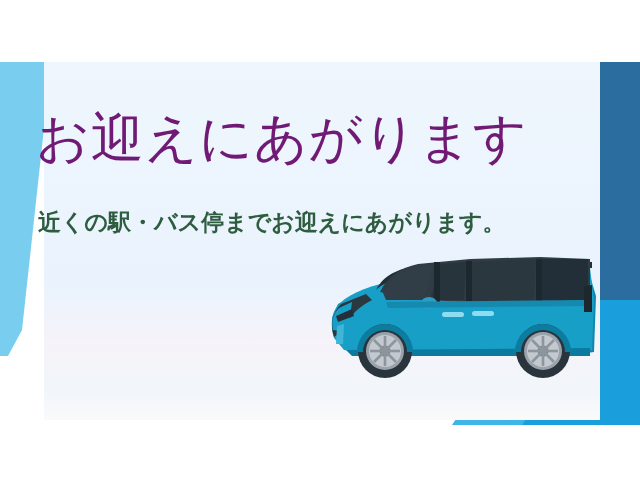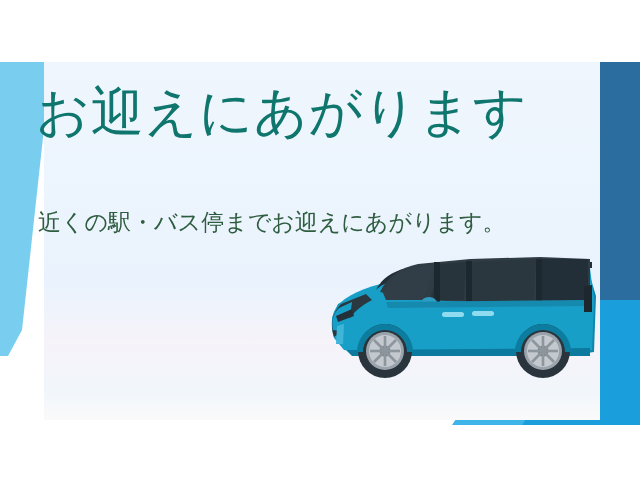--- a/index.html
+++ b/index.html
@@ -32,36 +32,36 @@
     position: absolute;
     left: 0;
     top: 0;
     width: 640px;
     height: 480px;
     pointer-events: none;
   }
   #headline {
     position: absolute;
     left: 36px;
-    top: 84px;
+    top: 110px;
     font-size: 53px;
     line-height: 1.05;
     letter-spacing: 0.5px;
-    color: #0f766e;
+    color: #701a75;
     font-weight: 400;
     white-space: nowrap;
   }
   #subtext {
     position: absolute;
     left: 38px;
     top: 202px;
     font-size: 23px;
     line-height: 40px;
     color: #2e5c3f;
-    font-weight: 400;
+    font-weight: 700;
     white-space: nowrap;
   }
   .sub-line {
     display: block;
   }
 </style>
 </head>
 <body>
 
 <div id="banner">

